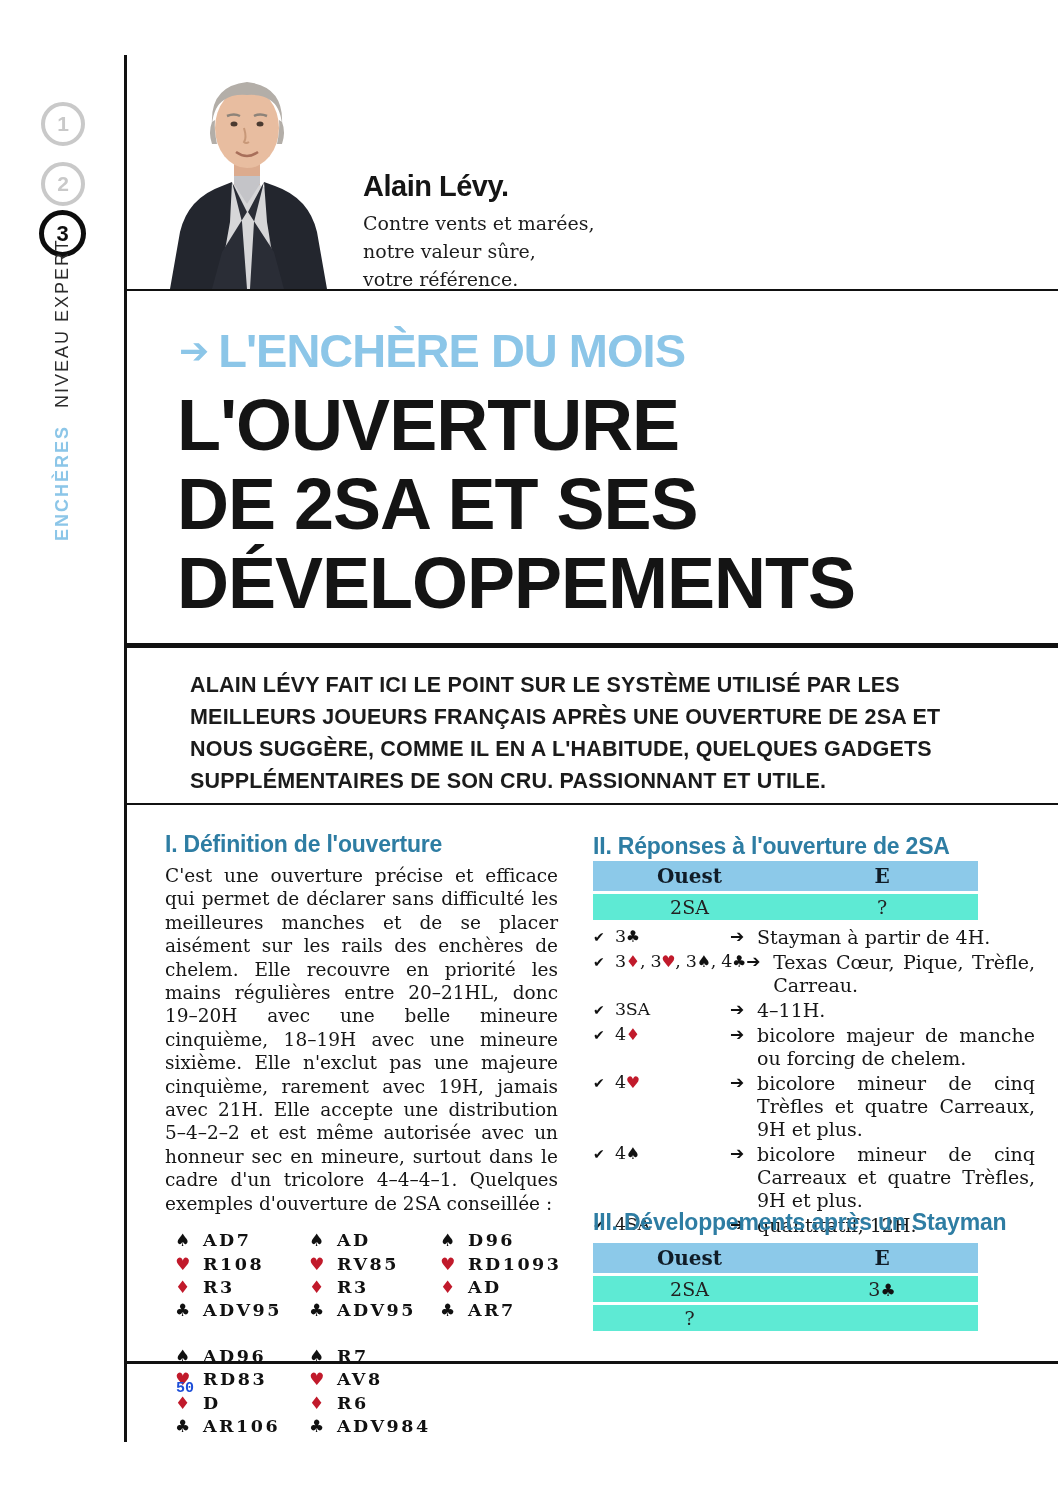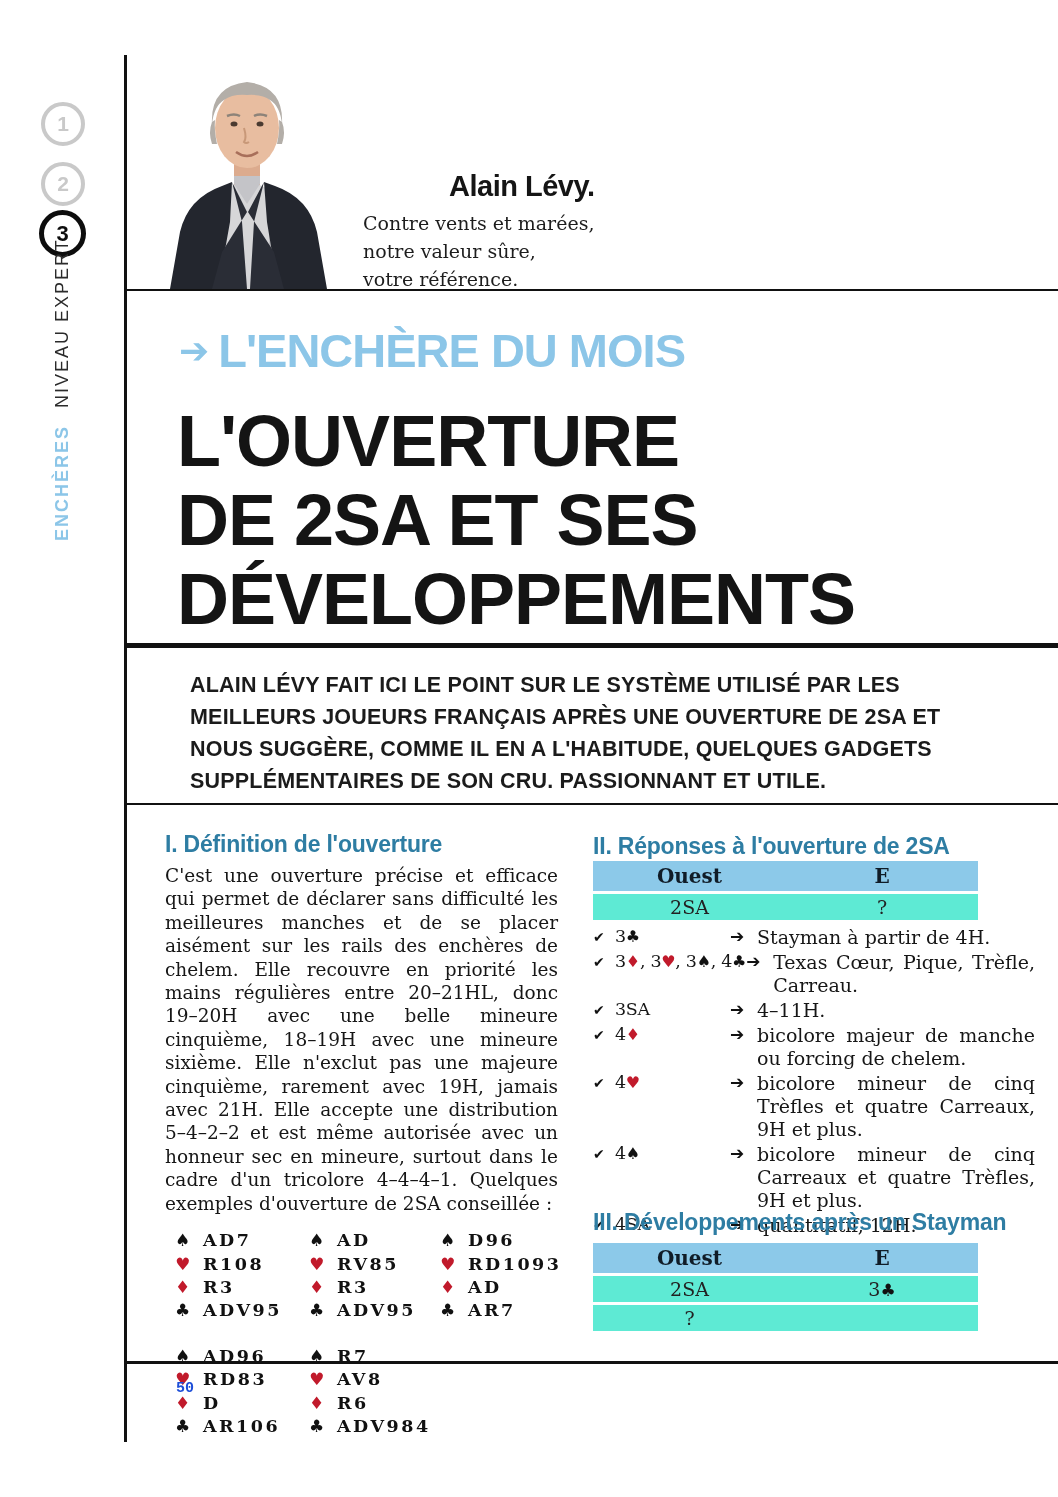--- a/index.html
+++ b/index.html
@@ -19,29 +19,29 @@
   .v-line{position:absolute;left:124px;top:55px;width:3px;height:1387px;background:#111;}
 
   
   .hr-photo{position:absolute;left:125px;top:289px;width:933px;height:2px;background:#111;}
   .hr-bottom{position:absolute;left:124px;top:1361px;width:934px;height:3px;background:#111;}
 
   
   .photo{position:absolute;left:152px;top:72px;width:193px;height:217px;}
   .author-text{position:absolute;left:363px;top:170px;}
   .author-name{font-family:"Liberation Sans",sans-serif;font-weight:bold;font-size:29px;color:#151515;
-               letter-spacing:-0.5px;margin-bottom:6px;text-align:right;}
+               letter-spacing:-0.5px;margin-bottom:6px;}
   .author-tag{font-size:19px;line-height:28px;color:#1d1d1d;}
 
   
   .kicker{position:absolute;left:179px;top:323px;color:#8cc6e8;font-family:"Liberation Sans",sans-serif;
           font-weight:bold;font-size:47px;letter-spacing:-1px;display:flex;align-items:center;}
   .kicker .k-arrow{font-family:"DejaVu Sans",sans-serif;font-size:36px;margin-right:10px;font-weight:bold;}
   .title{position:absolute;left:177px;top:386px;font-family:"Liberation Sans",sans-serif;font-weight:bold;
-         font-size:72px;line-height:79px;letter-spacing:-1px;color:#141414;margin-top:16px;}
+         font-size:72px;line-height:79px;letter-spacing:-1px;color:#141414;}
   .standfirst{position:absolute;left:124px;top:643px;width:934px;box-sizing:border-box;
               border-top:5px solid #111;border-bottom:2px solid #111;
               padding:21px 62px 6px 66px;font-family:"Liberation Sans",sans-serif;font-weight:bold;
               font-size:21.5px;line-height:32px;letter-spacing:0.2px;color:#1b1b1b;}
 
   
   .section-heading{font-family:"Liberation Sans",sans-serif;font-weight:bold;font-size:23px;
                    color:#2e7da3;letter-spacing:-0.2px;margin:0;}
   .col-left{position:absolute;left:165px;top:831px;width:406px;}
   .col-left .body{margin:6px 13px 0 0;font-size:18.5px;line-height:23.4px;text-align:justify;color:#161616;}

